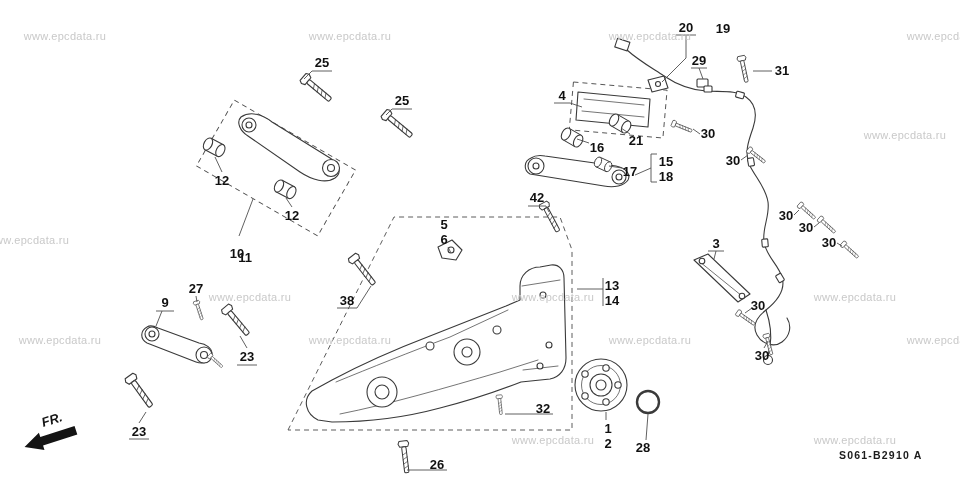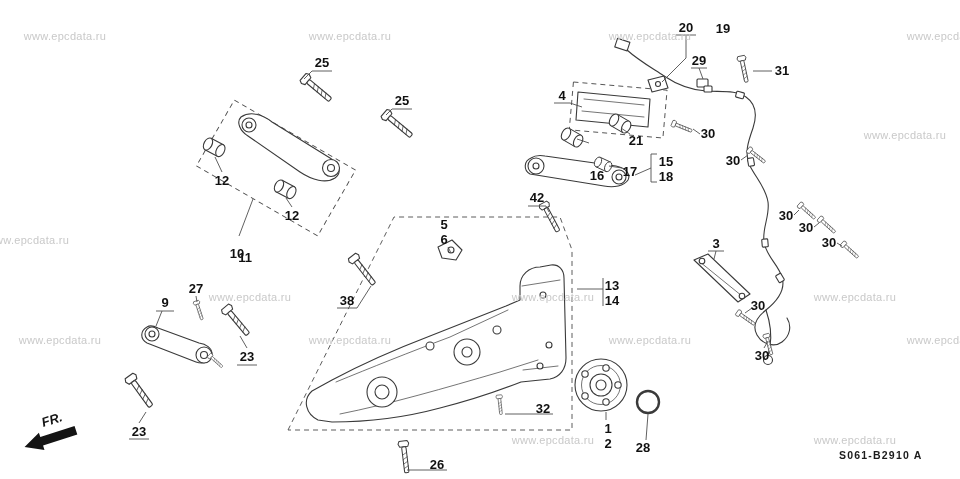--- a/index.html
+++ b/index.html
@@ -220,21 +220,21 @@
     <div class="callout" style="left: 686px; top: 28px; margin-left: 37px;">19</div>
     <div class="callout" style="left: 686px; top: 27px;">20</div>
     <div class="callout" style="left: 699px; top: 60px;">29</div>
     <div class="callout" style="left: 782px; top: 70px;">31</div>
     <div class="callout" style="left: 322px; top: 62px;">25</div>
     <div class="callout" style="left: 402px; top: 100px;">25</div>
     <div class="callout" style="left: 562px; top: 95px;">4</div>
     <div class="callout" style="left: 222px; top: 180px;">12</div>
     <div class="callout" style="left: 292px; top: 215px;">12</div>
     <div class="callout" style="left: 636px; top: 140px;">21</div>
-    <div class="callout" style="left: 597px; top: 147px; margin-top: 28px;">16</div>
+    <div class="callout" style="left: 597px; top: 147px;">16</div>
     <div class="callout" style="left: 708px; top: 133px;">30</div>
     <div class="callout" style="left: 666px; top: 161px;">15</div>
     <div class="callout" style="left: 666px; top: 176px;">18</div>
     <div class="callout" style="left: 630px; top: 171px;">17</div>
     <div class="callout" style="left: 733px; top: 160px;">30</div>
     <div class="callout" style="left: 537px; top: 197px;">42</div>
     <div class="callout" style="left: 237px; top: 253px;">10</div>
     <div class="callout" style="left: 245px; top: 257px;">11</div>
     <div class="callout" style="left: 786px; top: 215px;">30</div>
     <div class="callout" style="left: 806px; top: 227px;">30</div>

